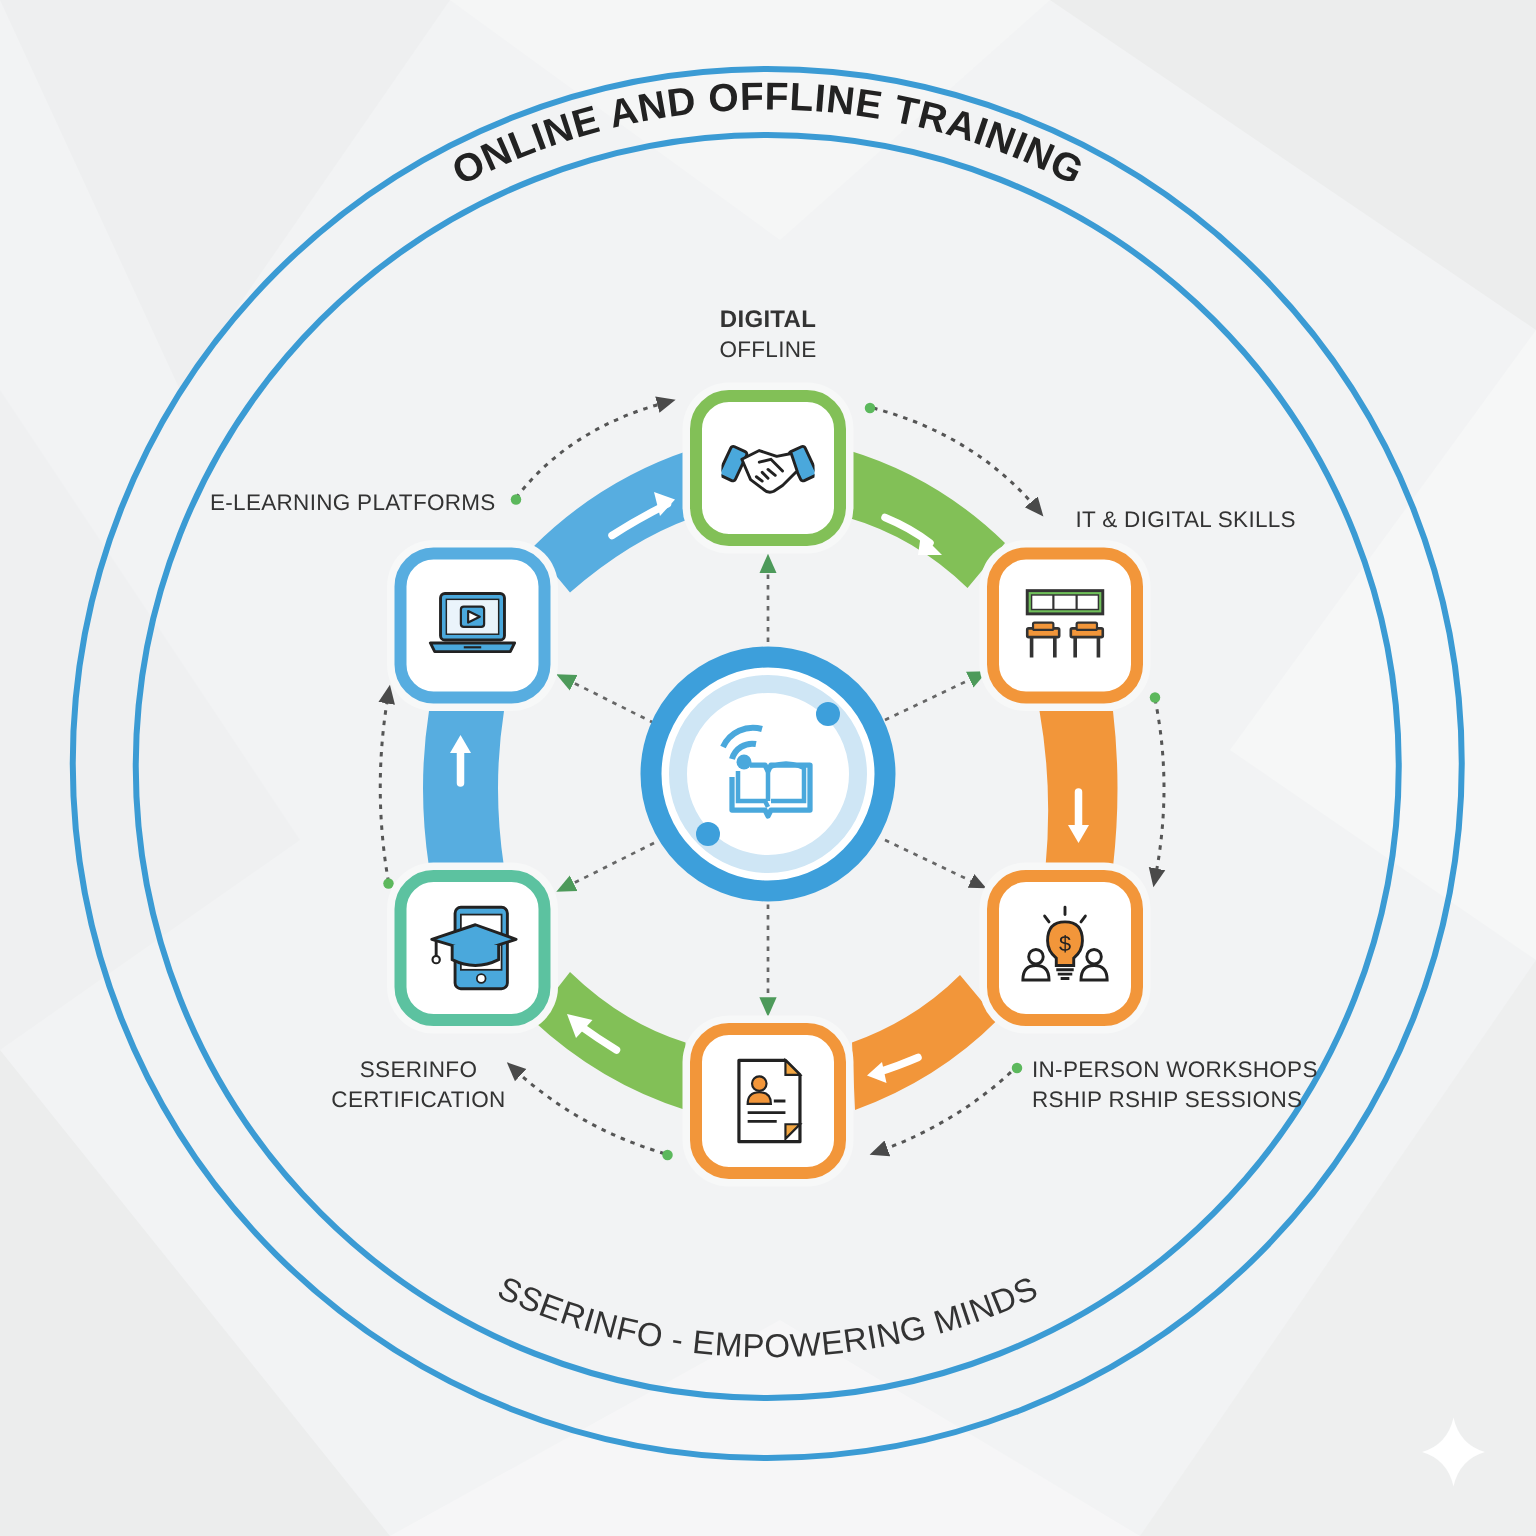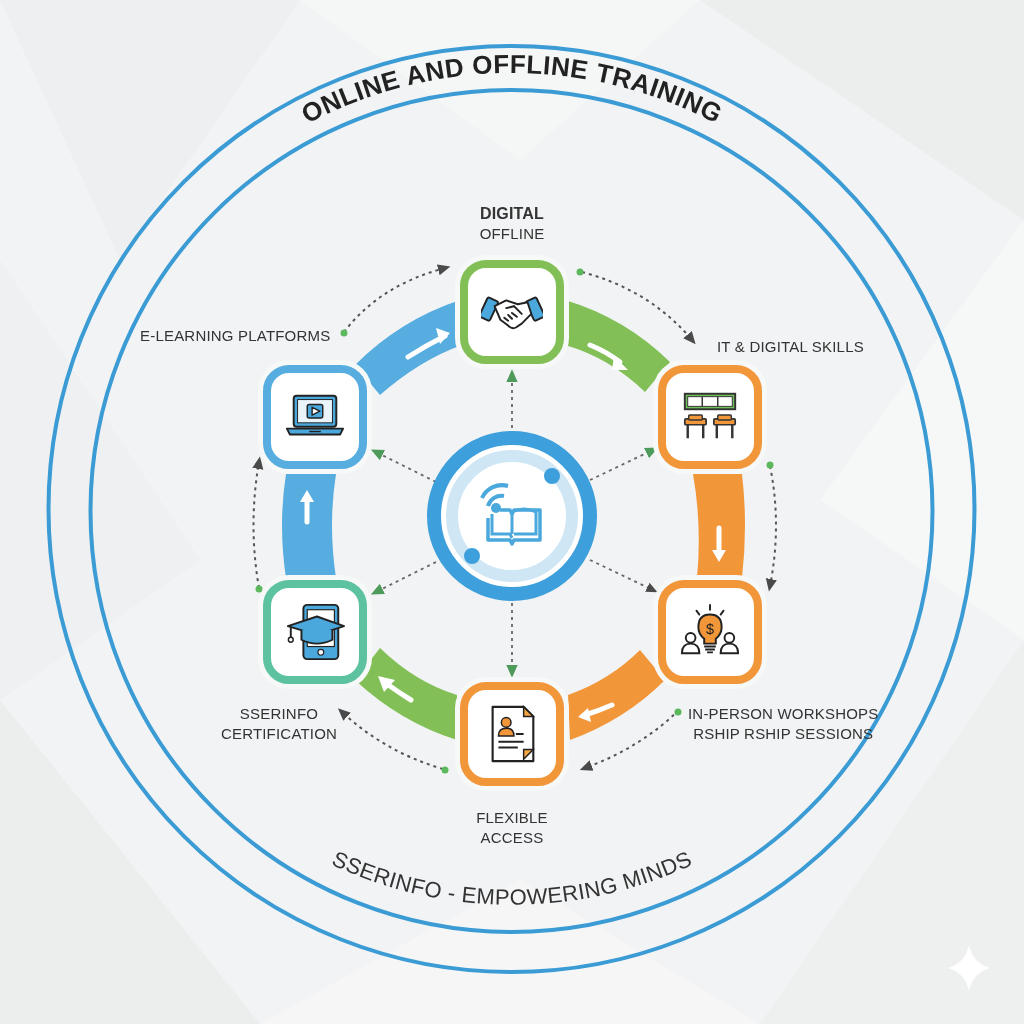--- a/index.html
+++ b/index.html
@@ -194,27 +194,23 @@
     </svg>
   </div>
 
   <div class="label" style="left:452px;top:204px;width:120px;">
     <div class="strong">DIGITAL</div>
     <div>OFFLINE</div>
   </div>
   <div class="label left" style="left:717px;top:326px;margin-top:11px;">
     <div>IT &amp; DIGITAL SKILLS</div>
   </div>
-  <div class="label left" style="left:688px;top:704px;text-align:center;">
+  <div class="label left" style="left:688px;top:704px;">
     <div>IN-PERSON WORKSHOPS</div>
     <div>RSHIP RSHIP SESSIONS</div>
-  </div>
-  <div class="label" style="left:452px;top:808px;width:120px;">
-    <div>FLEXIBLE</div>
-    <div>ACCESS</div>
   </div>
   <div class="label" style="left:214px;top:704px;width:130px;">
     <div>SSERINFO</div>
     <div>CERTIFICATION</div>
   </div>
   <div class="label left" style="left:140px;top:326px;">
     <div>E-LEARNING PLATFORMS</div>
   </div>
 
 </div>

